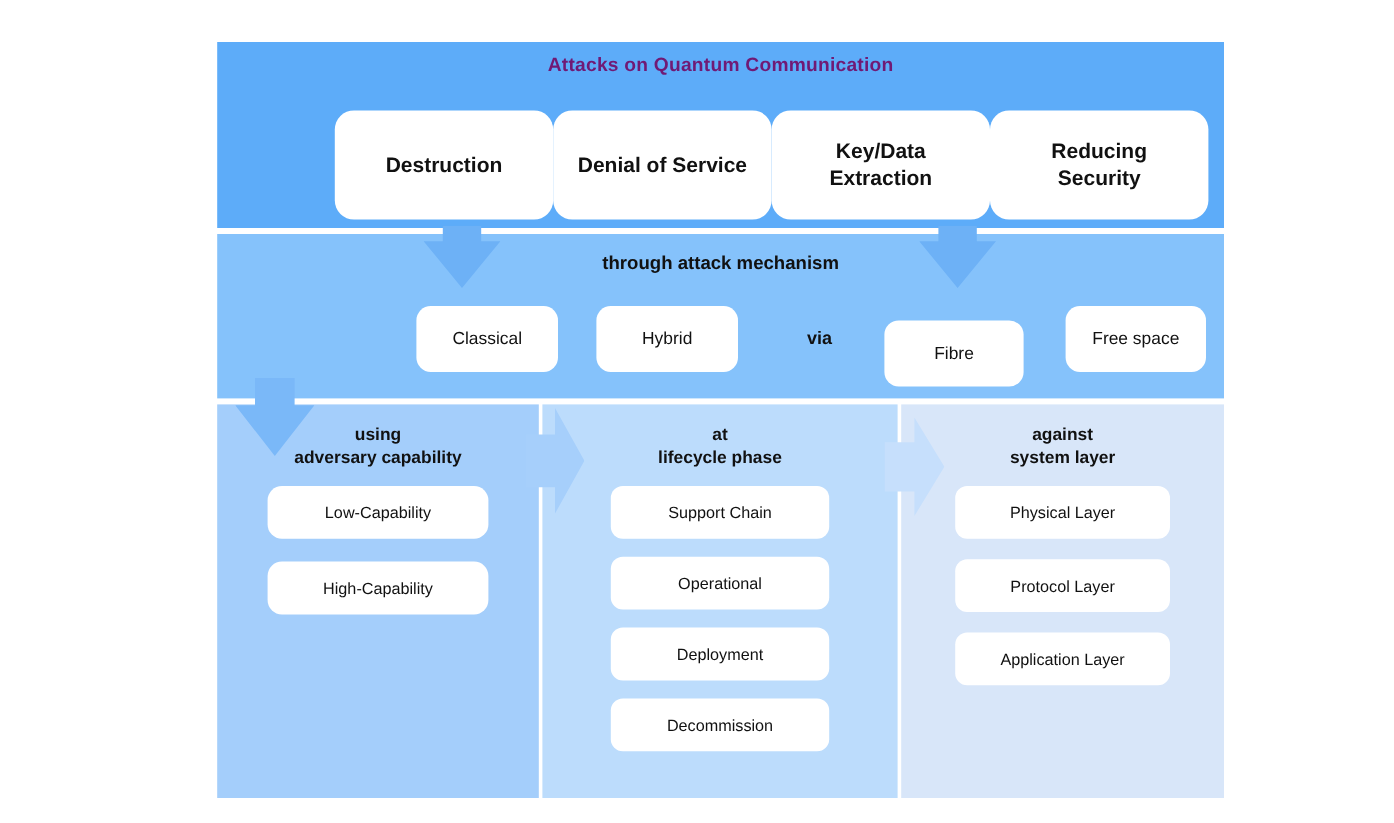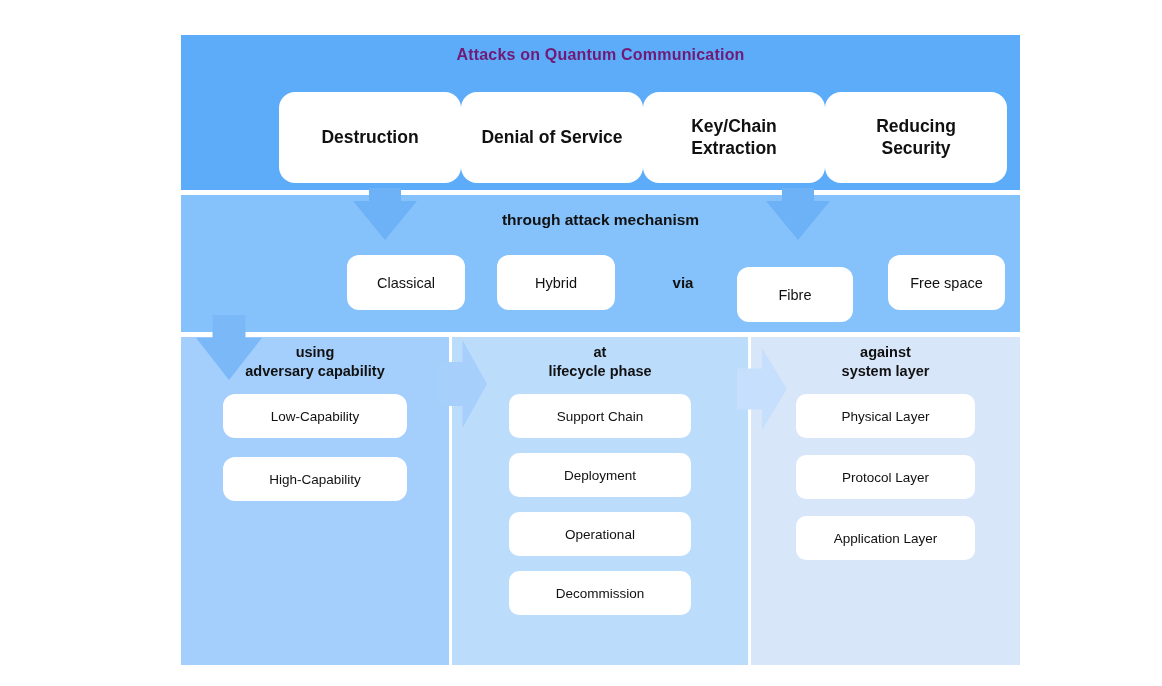--- a/index.html
+++ b/index.html
@@ -47,21 +47,21 @@
     display:flex;align-items:center;justify-content:center;
     font-size:14.5px;
   }
   .via{
     position:absolute;top:60px;height:55px;display:flex;align-items:center;justify-content:center;
     font-size:15px;font-weight:bold;
   }
 
   
   .col-heading{
-    margin-top:6px;text-align:center;font-size:14.5px;font-weight:bold;
+    margin-top:17px;text-align:center;font-size:14.5px;font-weight:bold;
     line-height:1.32;white-space:pre-line;
   }
   .col-items{display:flex;flex-direction:column;align-items:center;margin-top:13px;}
   .col-capability .col-items{gap:19px;}
   .col-lifecycle  .col-items{gap:15px;}
   .col-layer      .col-items{gap:17px;}
   .item-box{
     background:#ffffff;border-radius:10px;height:44px;
     display:flex;align-items:center;justify-content:center;
     font-size:13.5px;
@@ -96,21 +96,21 @@
 </head>
 <body>
 
 <div class="diagram">
 
   <div class="top-band">
     <div class="title">Attacks on Quantum Communication</div>
     <div class="top-boxes">
       <div class="top-box">Destruction</div>
       <div class="top-box">Denial of Service</div>
-      <div class="top-box">Key/Chain Extraction</div>
+      <div class="top-box">Key/Data Extraction</div>
       <div class="top-box">Reducing Security</div>
     </div>
   </div>
 
   <div class="mid-band">
     <div class="mech-label">through attack mechanism</div>
     <div class="mid-box" style="left:166px;width:118px;">Classical</div>
     <div class="mid-box" style="left:316px;width:118px;">Hybrid</div>
     <div class="via" style="left:462px;width:80px;">via</div>
     <div class="mid-box" style="left:556px;width:116px;margin-top:12px;">Fibre</div>
@@ -124,22 +124,22 @@
       <div class="col-items">
         <div class="item-box">Low-Capability</div>
         <div class="item-box">High-Capability</div>
       </div>
     </div>
     <div class="col col-lifecycle">
       <div class="col-heading">at
 lifecycle phase</div>
       <div class="col-items">
         <div class="item-box">Support Chain</div>
+        <div class="item-box">Operational</div>
         <div class="item-box">Deployment</div>
-        <div class="item-box">Operational</div>
         <div class="item-box">Decommission</div>
       </div>
     </div>
     <div class="col col-layer">
       <div class="col-heading">against
 system layer</div>
       <div class="col-items">
         <div class="item-box">Physical Layer</div>
         <div class="item-box">Protocol Layer</div>
         <div class="item-box">Application Layer</div>

